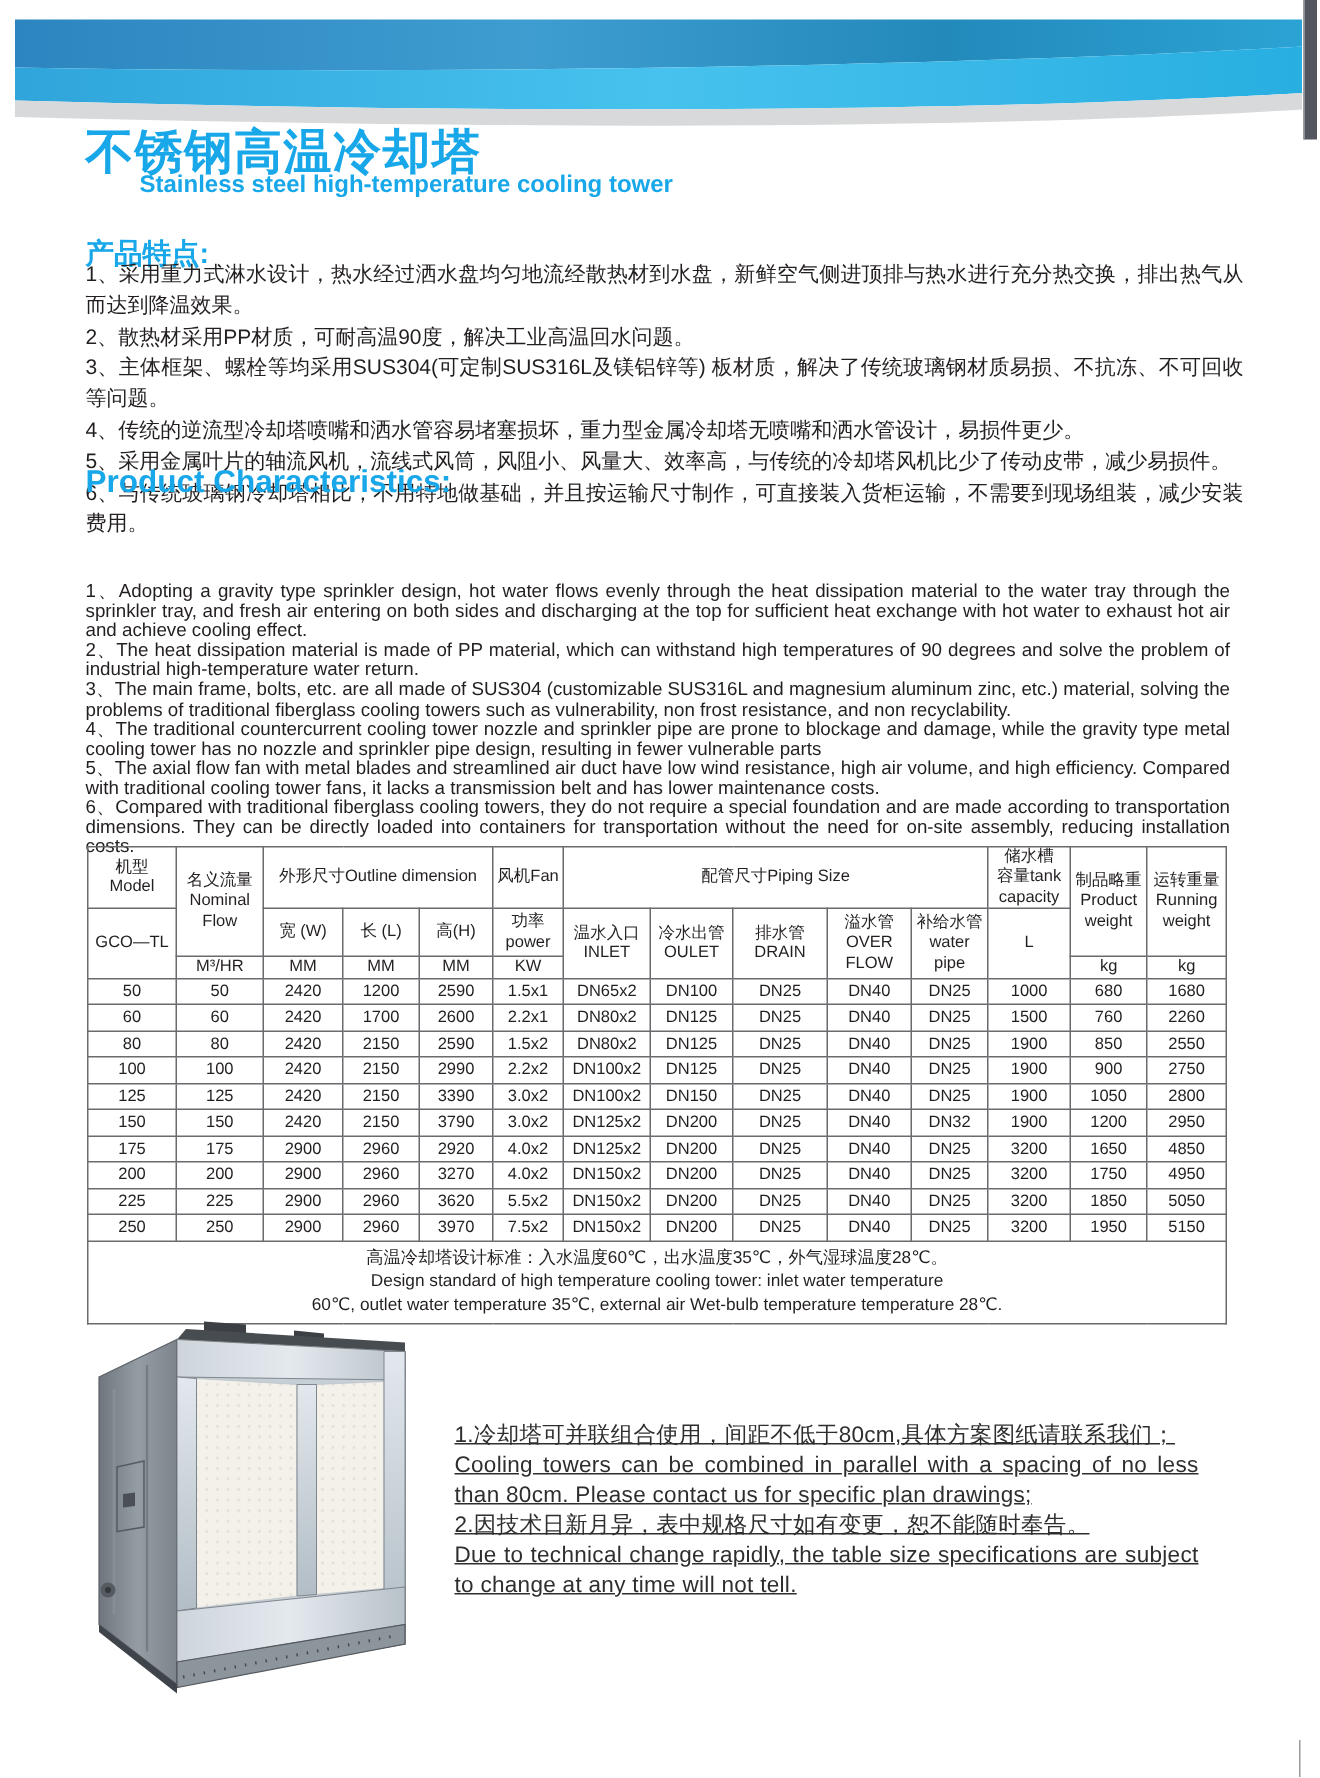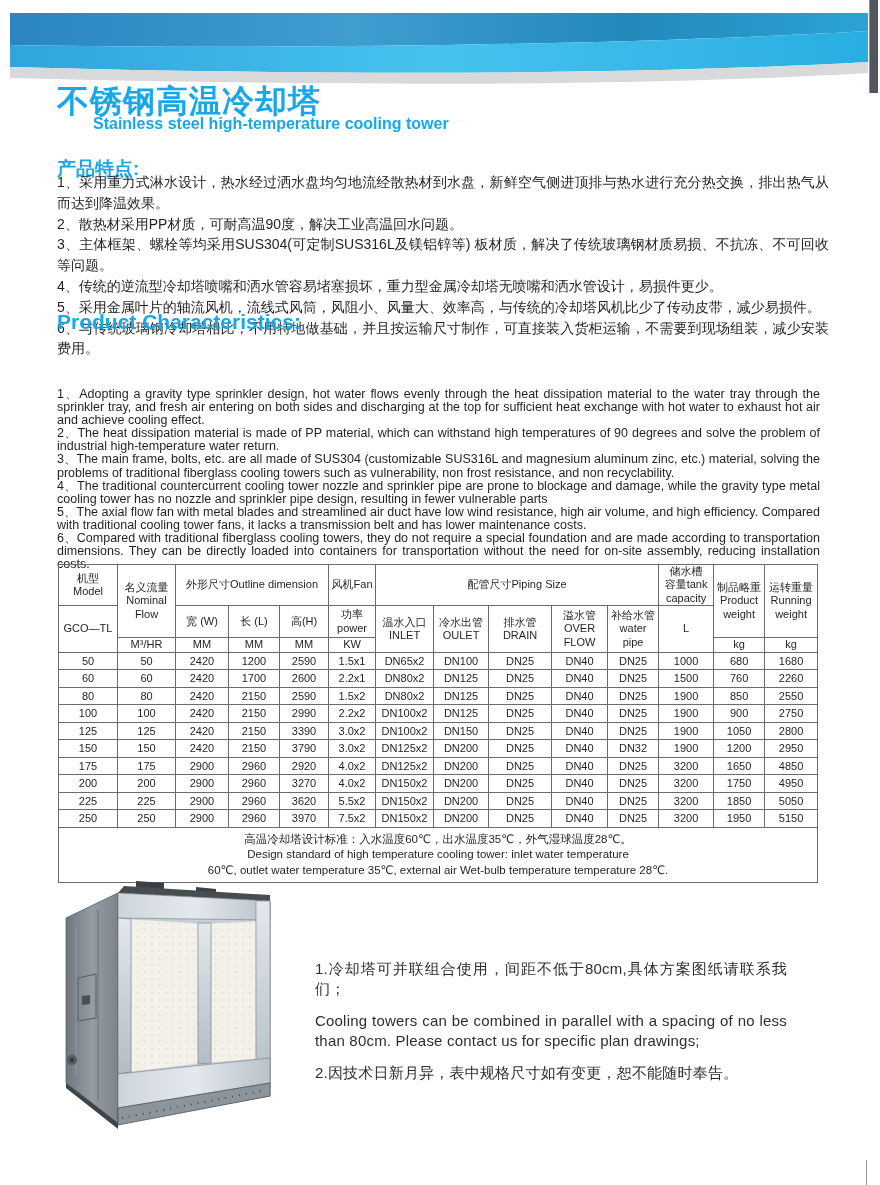--- a/index.html
+++ b/index.html
@@ -34,21 +34,21 @@
   table.spec thead th { font-size:11px; line-height:1.22; white-space:pre-line; }
   table.spec tbody td { font-size:11px; height:17.5px; }
   tr.hr1 { height:39px; } tr.hr2 { height:32px; } tr.hr3 { height:14px; }
   table.spec tfoot td { text-align:center; font-size:11.5px; padding:4px 9px;
                height:47px; line-height:1.35; vertical-align:middle; }
 
   .photo { position:absolute; left:58px; top:878px; }
 
   .bottom-text { position:absolute; left:303px; top:947px; width:496px; font-size:15px;
                  line-height:19.9px; color:#2e2e2e; text-align:justify; letter-spacing:0.2px; }
-  .bottom-text p { margin:12px; }
+  .bottom-text p { margin:0;text-decoration:underline; }
 </style>
 </head>
 <body>
 
 <div class="page">
 
   <svg class="banner" width="880" height="92" viewBox="0 0 880 92">
     <defs>
       <linearGradient id="gDark" x1="0" y1="0" x2="1" y2="0">
         <stop offset="0" stop-color="#2c85c0"></stop>
@@ -381,15 +381,16 @@
     <polygon points="60,196 212,180 212,205 60,230" fill="url(#gSteelH)" stroke="#767d84" stroke-width="0.6"></polygon>
     <polygon points="60,230 212,205 212,218 60,247" fill="#8d959c" stroke="#53585d" stroke-width="0.8"></polygon>
     <line x1="64" y1="240" x2="208" y2="212" stroke="#454a50" stroke-width="2" stroke-dasharray="1,6"></line>
     <polygon points="8,205 60,245 60,251 8,210" fill="#3f444a"></polygon>
   </svg>
 
   <div class="bottom-text">
       <p>1.冷却塔可并联组合使用，间距不低于80cm,具体方案图纸请联系我们；</p>
       <p>Cooling towers can be combined in parallel with a spacing of no less than 80cm. Please contact us for specific plan drawings;</p>
       <p>2.因技术日新月异，表中规格尺寸如有变更，恕不能随时奉告。</p>
+      <p>Due to technical change rapidly, the table size specifications are subject to change at any time will not tell.</p>
     </div>
 
 </div>
 
 </body></html>

